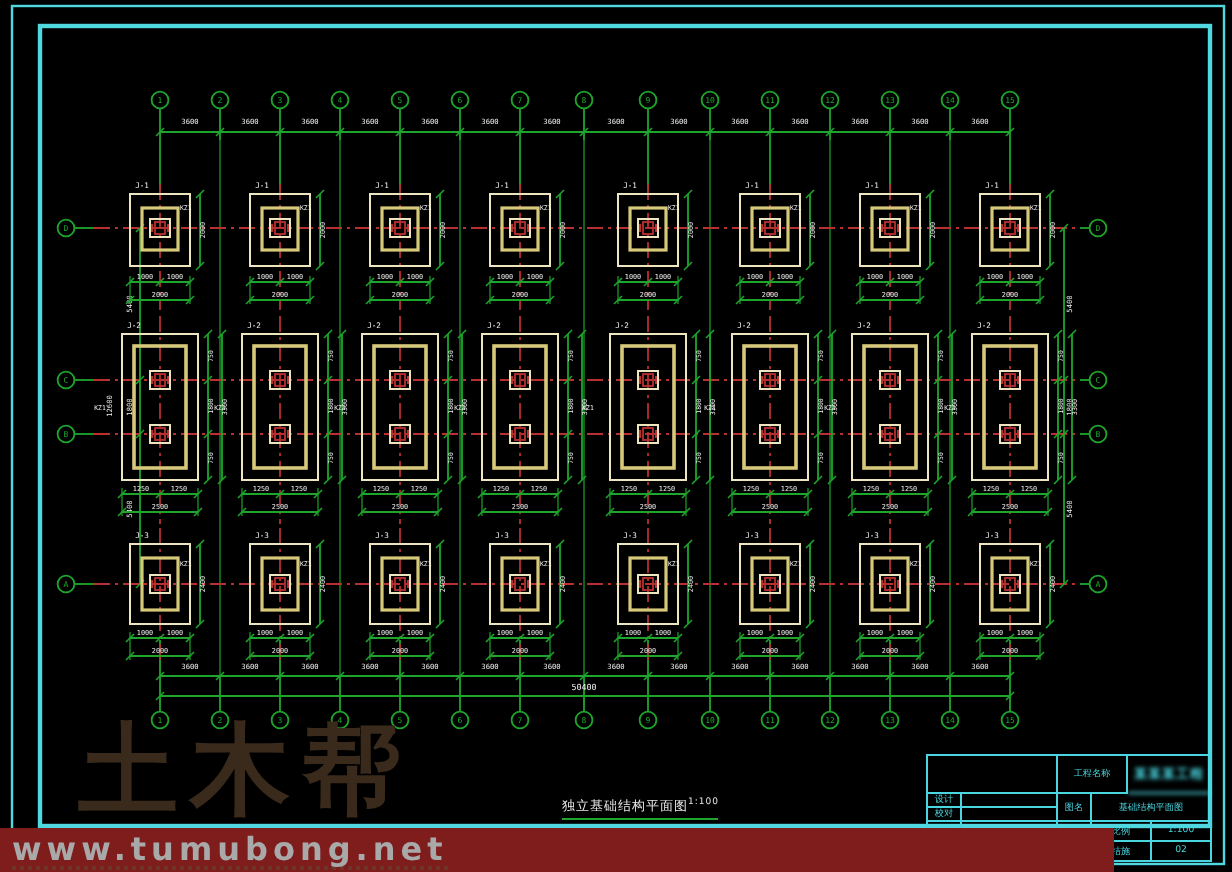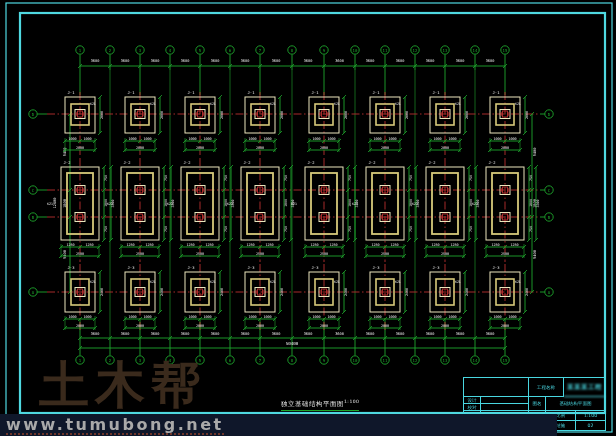--- a/index.html
+++ b/index.html
@@ -14,21 +14,21 @@
   .tblock{position:absolute;left:463px;top:377px;width:141px;height:52px;
     border:1px solid #49d6e0;color:#49d6e0;font-size:4.6px;}
   .tb{position:absolute;box-sizing:border-box;display:flex;align-items:center;justify-content:center;
     overflow:hidden;white-space:nowrap;}
   .tb.brd-r{border-right:1px solid #49d6e0;}
   .tb.brd-b{border-bottom:1px solid #49d6e0;}
   .projname{filter:blur(1.1px);font-weight:bold;font-size:6.5px;letter-spacing:.5px;}
   
   .wm-big{position:absolute;left:6px;top:352px;font-size:50px;font-weight:bold;
     color:#3a2a1c;letter-spacing:6px;font-family:"DejaVu Sans",sans-serif;z-index:5;padding-left:33px;}
-  .wm-strip{position:absolute;left:0;top:414px;width:557px;height:22px;background:#0f172a;z-index:4;
+  .wm-strip{position:absolute;left:0;top:414px;width:557px;height:22px;background:#7f1d1d;z-index:4;
     display:flex;align-items:center;}
   .wm-strip span{color:#a9a9a9;font-weight:bold;font-size:16px;letter-spacing:2.5px;margin-left:6px;
     border-bottom:2px dotted #6e352a;line-height:17px;font-family:"DejaVu Sans",sans-serif;}
 </style>
 </head>
 <body>
 
 <div class="sheet">
 
   <svg id="plan" width="616" height="436">

